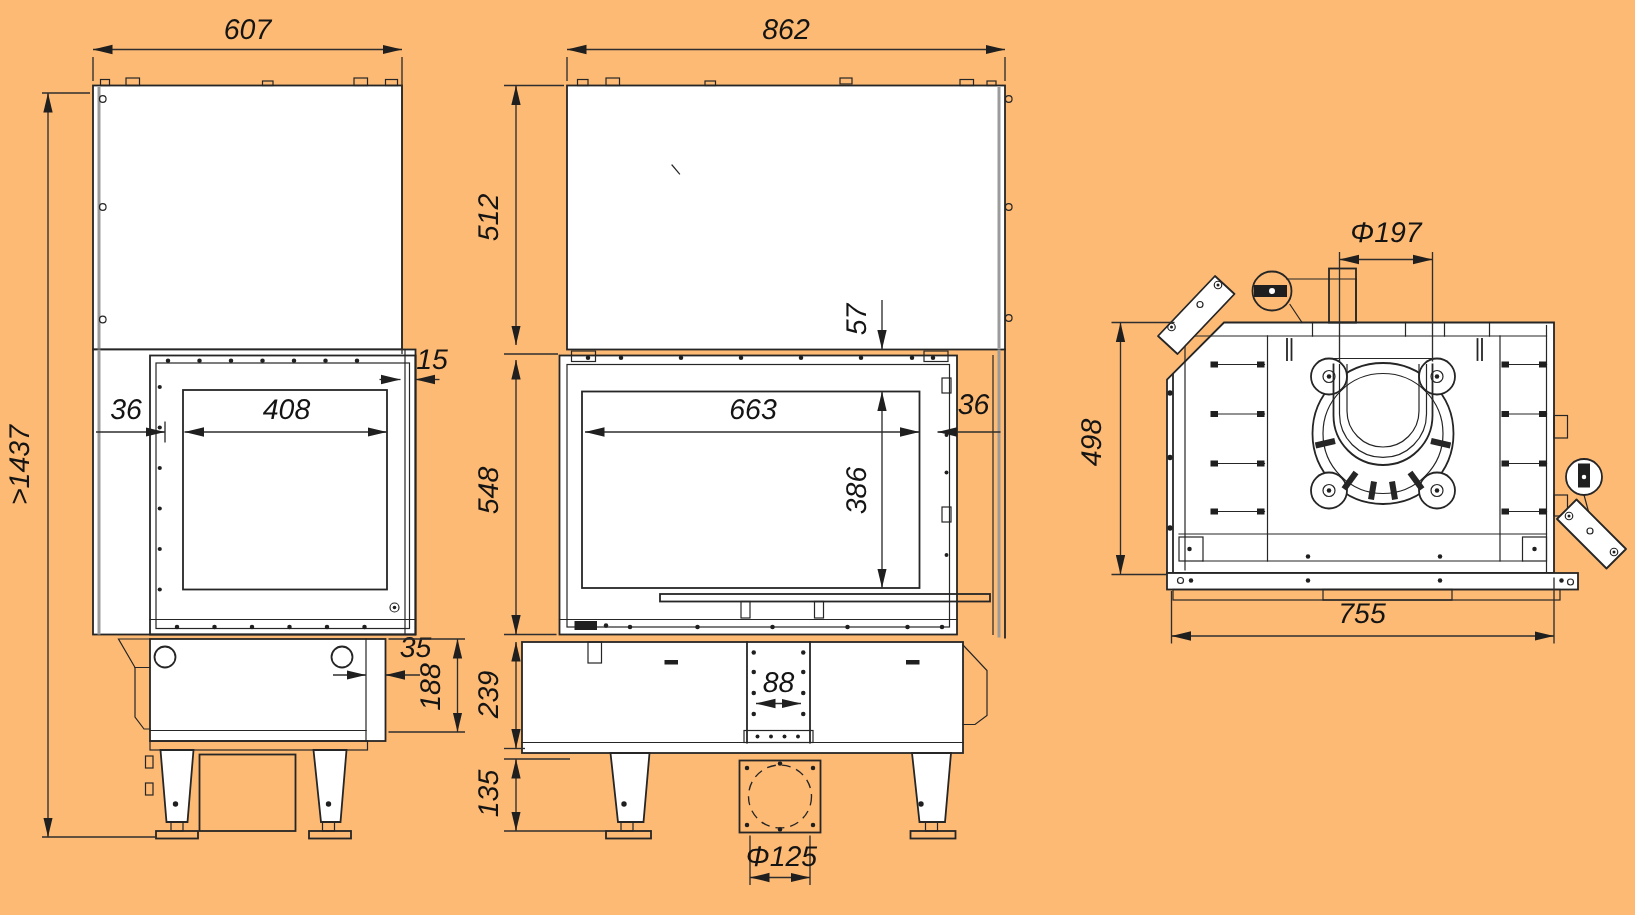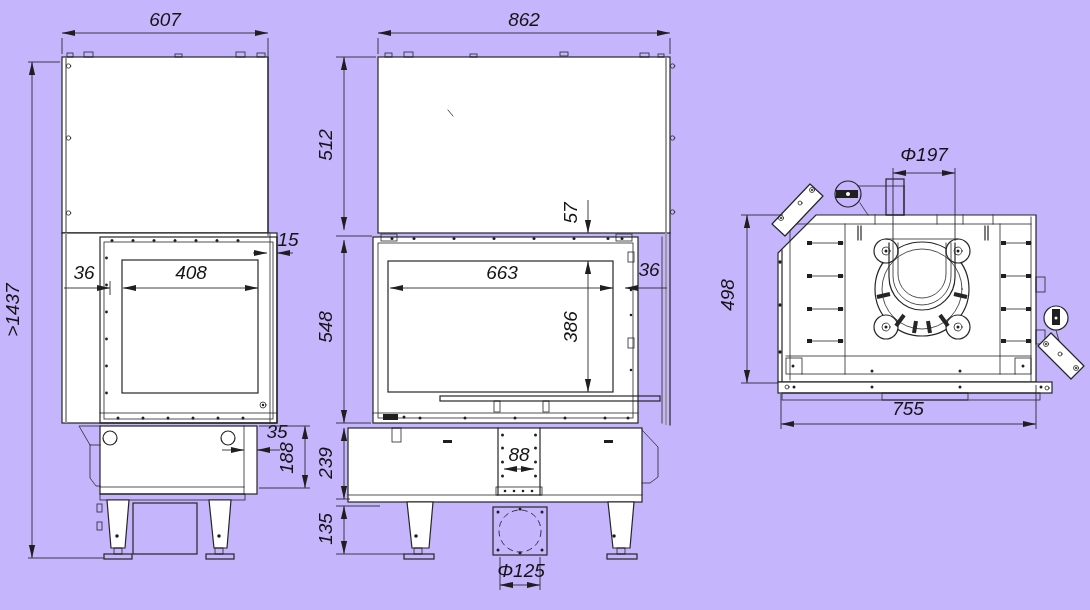--- a/index.html
+++ b/index.html
@@ -1,16 +1,16 @@
 <!DOCTYPE html>
 <html><head>
 <meta charset="utf-8">
 <style>
   html,body{margin:0;padding:0;background:#ffffff;}
-  .canvas{width:1090px;height:610px;position:relative;background:#c4b5fd;font-family:"Liberation Sans",sans-serif;text-align:right;}
+  .canvas{width:1090px;height:610px;position:relative;background:#fdba74;font-family:"Liberation Sans",sans-serif;text-align:right;}
   svg{display:block;}
   .s1{stroke:#262626;stroke-width:1.2;fill:none;stroke-linecap:square;}
   .s0{stroke:#262626;stroke-width:0.8;fill:none;stroke-linecap:square;}
   .sw{fill:#ffffff;stroke:#262626;stroke-width:1.2;}
   .swr{fill:#ffffff;stroke:#262626;stroke-width:1.2;stroke-linejoin:round;}
   .gray{stroke:#9b9b9b;stroke-width:2;fill:none;}
   .dim{stroke:#2e2e2e;stroke-width:0.9;fill:none;}
   .bolt{fill:#1f1f1f;stroke:none;}
   .dk{fill:#1f1f1f;stroke:none;}
   .rib{stroke:#262626;stroke-width:4;fill:none;}

